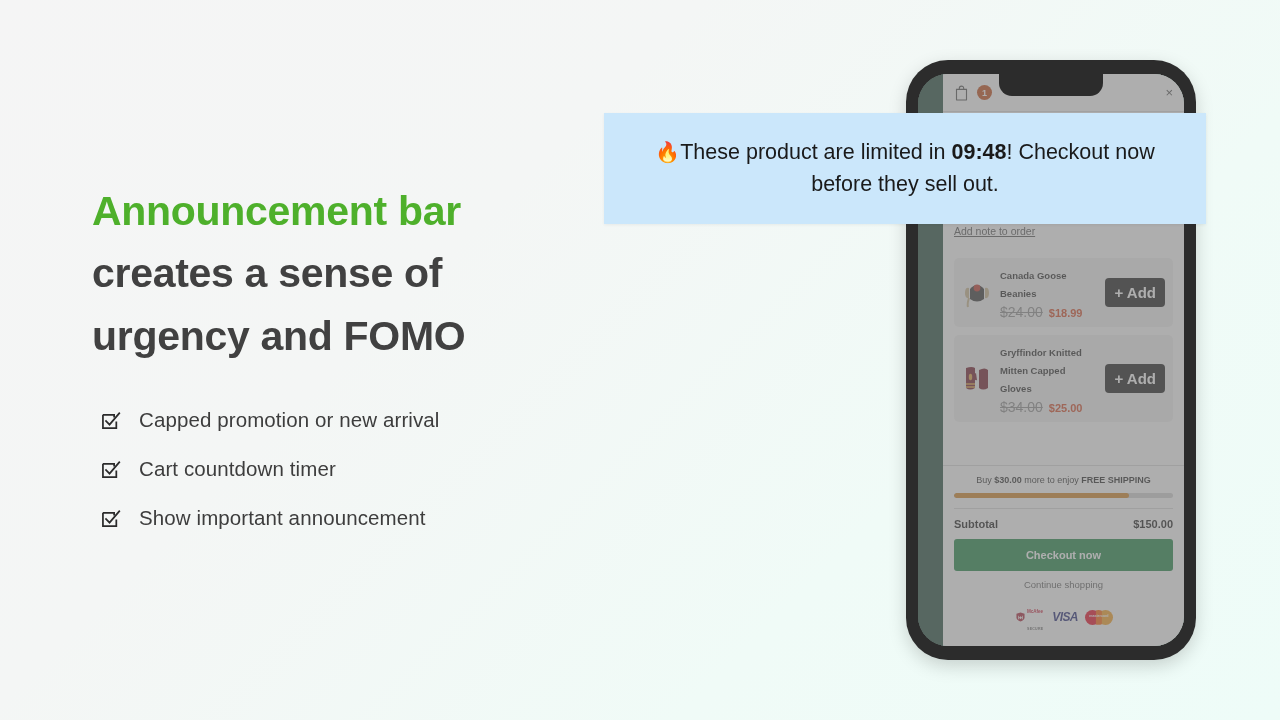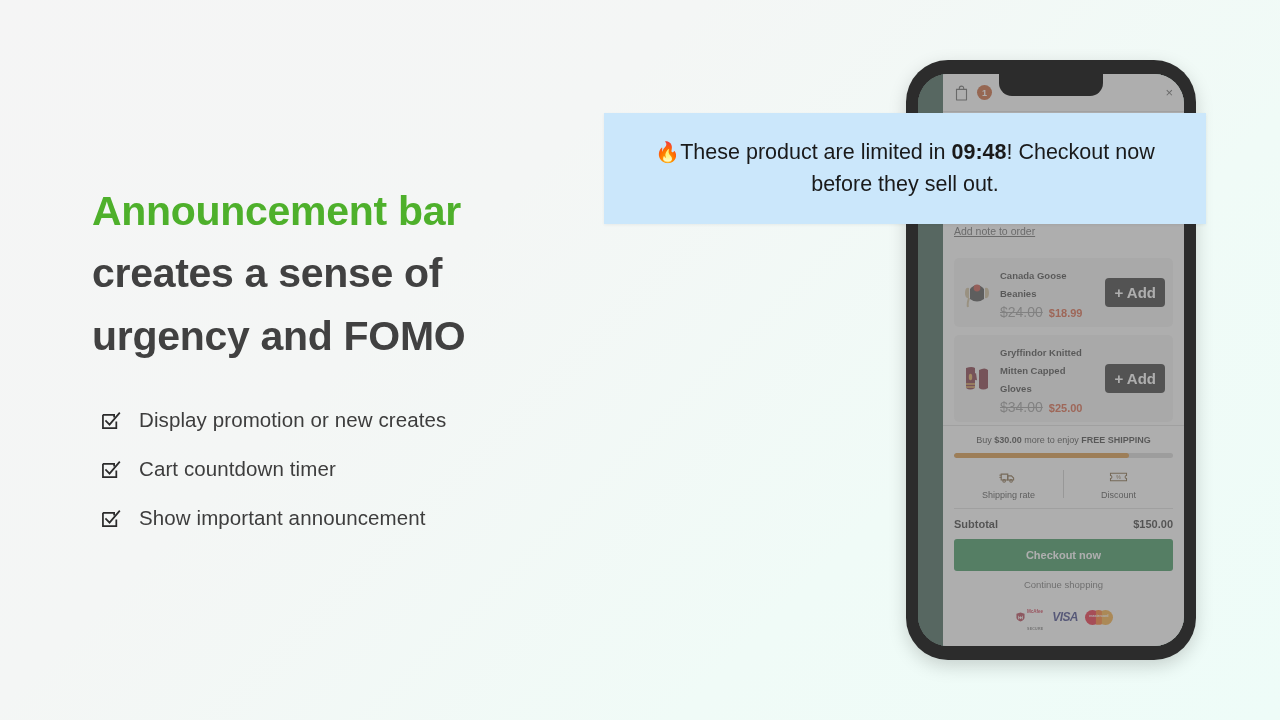--- a/index.html
+++ b/index.html
@@ -374,21 +374,21 @@
   </div>
 
   <ul class="feature-list">
     <li class="feature-item">
       <span class="check-icon">
         <svg viewBox="0 0 24 24" width="22" height="22">
           <path d="M3.2 5.2 h12.2 v3.0 M3.2 5.2 v14.6 h14.6 v-7.2" fill="none" stroke="#2b2b2b" stroke-width="1.9"></path>
           <path d="M6.6 12.0 L10.4 16.0 L21.0 3.6" fill="none" stroke="#2b2b2b" stroke-width="1.9" stroke-linecap="square"></path>
         </svg>
       </span>
-      <span class="feature-label">Display promotion or new creates</span>
+      <span class="feature-label">Capped promotion or new arrival</span>
     </li>
     <li class="feature-item">
       <span class="check-icon">
         <svg viewBox="0 0 24 24" width="22" height="22">
           <path d="M3.2 5.2 h12.2 v3.0 M3.2 5.2 v14.6 h14.6 v-7.2" fill="none" stroke="#2b2b2b" stroke-width="1.9"></path>
           <path d="M6.6 12.0 L10.4 16.0 L21.0 3.6" fill="none" stroke="#2b2b2b" stroke-width="1.9" stroke-linecap="square"></path>
         </svg>
       </span>
       <span class="feature-label">Cart countdown timer</span>
     </li>
@@ -481,44 +481,20 @@
 
           </div>
         </div>
 
         <div class="drawer-foot">
           <div class="ship-msg"><span>Buy </span><b>$30.00</b><span> more to enjoy </span><b>FREE SHIPPING</b></div>
           <div class="progress-track">
             <div class="progress-fill" id="prog-fill" style="width: 80%;"></div>
           </div>
 
-          <div class="foot-actions">
-            <div class="foot-action">
-              <span class="fa-icon">
-                <svg viewBox="0 0 26 18" width="19" height="14">
-                  <path d="M3 5 h9 v8 H3 z" fill="none" stroke="#6b4a1f" stroke-width="1.5"></path>
-                  <path d="M12 7.5 h5 l3 3 v2.5 h-8 z" fill="none" stroke="#6b4a1f" stroke-width="1.5"></path>
-                  <circle cx="7" cy="14.4" r="1.8" fill="none" stroke="#6b4a1f" stroke-width="1.4"></circle>
-                  <circle cx="16.5" cy="14.4" r="1.8" fill="none" stroke="#6b4a1f" stroke-width="1.4"></circle>
-                  <path d="M0.5 6.5 h3 M0.5 9.5 h3" stroke="#6b4a1f" stroke-width="1.3"></path>
-                </svg>
-              </span>
-              <div class="fa-label">Shipping rate</div>
-            </div>
-            <div class="foot-divider"></div>
-            <div class="foot-action">
-              <span class="fa-icon">
-                <svg viewBox="0 0 26 16" width="19" height="12">
-                  <path d="M2 3 h22 v3 a2 2 0 0 0 0 4 v3 H2 v-3 a2 2 0 0 0 0 -4 z" fill="none" stroke="#6b4a1f" stroke-width="1.4"></path>
-                  <text x="13" y="11" font-size="7" text-anchor="middle" fill="#6b4a1f" font-family="Liberation Sans, sans-serif">%</text>
-                </svg>
-              </span>
-              <div class="fa-label">Discount</div>
-            </div>
-          </div>
 
           <div class="subtotal-row">
             <span class="subtotal-label">Subtotal</span>
             <span class="subtotal-value">$150.00</span>
           </div>
 
           <button class="checkout-btn">Checkout now</button>
           <span class="continue-link">Continue shopping</span>
 
           <div class="badges">

